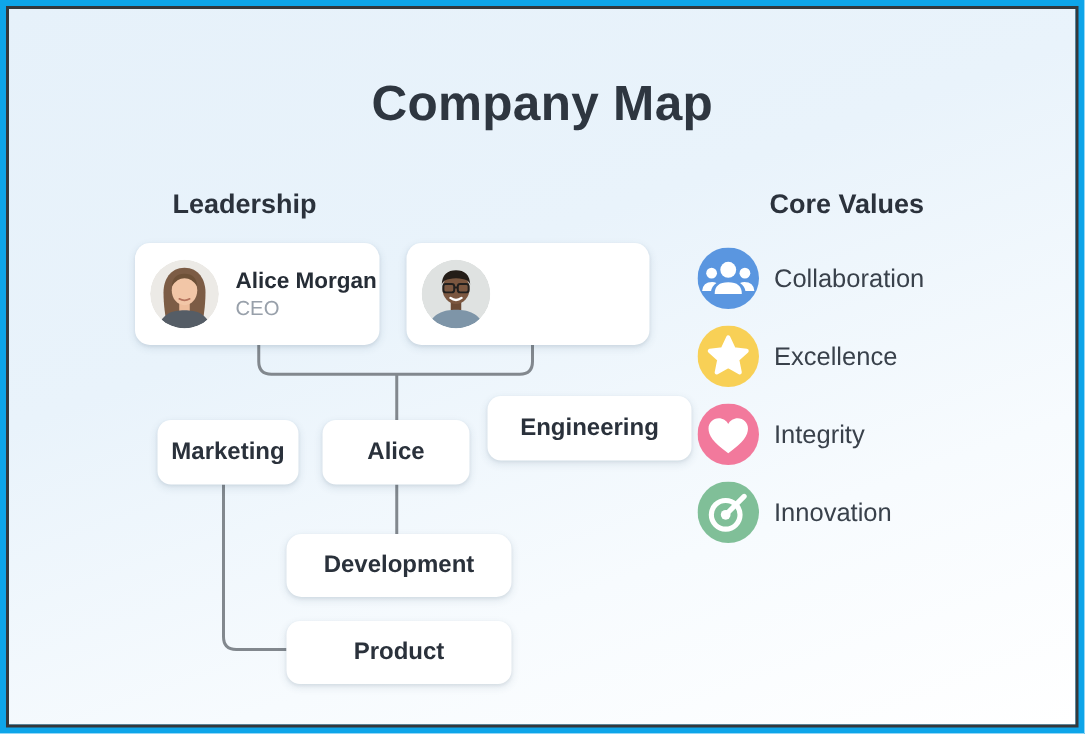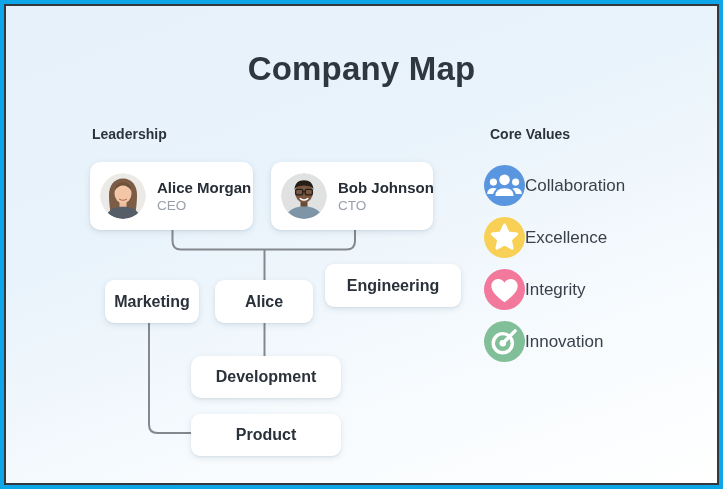--- a/index.html
+++ b/index.html
@@ -10,21 +10,21 @@
   .frame{
     position:absolute;left:4px;top:4px;right:4px;bottom:4px;
     border:2px solid #34383c;
     background:linear-gradient(160deg,#e6f1fa 0%,#e9f3fb 38%,#f7fbfe 72%,#ffffff 100%);
   }
   .title{
     position:absolute;left:0;top:50px;width:100%;text-align:center;
     font-size:33px;font-weight:700;color:#2e3640;letter-spacing:.2px;
   }
   .section-heading{
-    position:absolute;font-size:14px;font-weight:700;color:#2b323c;
+    position:absolute;font-size:18px;font-weight:700;color:#2b323c;margin-left:23px;
   }
   .h-leadership{left:92px;top:126px;}
   .h-corevalues{left:490px;top:126px;}
 
   .card{
     position:absolute;top:162px;height:68px;background:#ffffff;border-radius:10px;
     box-shadow:0 2px 6px rgba(45,70,100,.12),0 1px 2px rgba(45,70,100,.07);
     display:flex;align-items:center;box-sizing:border-box;padding:12px 10px;
   }
   .card-1{left:90px;width:163px;}
@@ -42,21 +42,21 @@
     display:flex;align-items:center;justify-content:center;
     font-size:16px;font-weight:600;color:#2a313b;
   }
   .b-marketing{left:105px;top:280px;width:94px;height:43px;}
   .b-sales{left:215px;top:280px;width:98px;height:43px;}
   .b-engineering{left:325px;top:264px;width:136px;height:43px;}
   .b-development{left:191px;top:356px;width:150px;height:42px;border-radius:10px;}
   .b-product{left:191px;top:414px;width:150px;height:42px;}
 
   .value-row{
-    position:absolute;left:484px;height:41px;display:flex;align-items:center;
+    position:absolute;left:465px;height:41px;display:flex;align-items:center;gap:10px;
   }
   .v-0{top:165px;} .v-1{top:217px;} .v-2{top:269px;} .v-3{top:321px;}
   .value-badge{width:41px;height:41px;display:block;flex:0 0 auto;}
   .value-label{font-size:17px;font-weight:500;color:#39414b;white-space:nowrap;}
 </style>
 </head>
 <body>
 
 <div class="page">
   <div class="frame"></div>
@@ -108,24 +108,20 @@
         <rect x="19.5" y="25" width="7" height="9" fill="#6b4a35"></rect>
         <ellipse cx="23" cy="19.5" rx="9" ry="10.2" fill="#7b5740"></ellipse>
         <path d="M13.5 17.5 C13.5 10 17.5 7.2 23 7.2 C28.5 7.2 32.5 10 32.5 17.5 Q32.5 12.8 23 12.5 Q13.5 12.8 13.5 17.5 Z" fill="#241d18"></path>
         <rect x="14.6" y="16.3" width="7.2" height="5.6" rx="1.6" fill="none" stroke="#22201e" stroke-width="1.3"></rect>
         <rect x="24.2" y="16.3" width="7.2" height="5.6" rx="1.6" fill="none" stroke="#22201e" stroke-width="1.3"></rect>
         <path d="M21.8 18.6 H24.2" stroke="#22201e" stroke-width="1.3"></path>
         <path d="M19.3 25.6 Q23 28.4 26.7 25.6" stroke="#ffffff" stroke-width="1.6" fill="none" stroke-linecap="round"></path>
         <path d="M4.5 46 C6.5 35.8 15 33.5 23 33.5 C31 33.5 39.5 35.8 41.5 46 Z" fill="#7e95a8"></path>
       </g>
     </svg>
-    <div class="card-text">
-      <span class="person-name">Bob Johnson</span>
-      <span class="person-role">CTO</span>
-    </div>
   </div>
 
   <div class="dept-box b-marketing">Marketing</div>
   <div class="dept-box b-sales">Alice</div>
   <div class="dept-box b-engineering">Engineering</div>
   <div class="dept-box b-development">Development</div>
   <div class="dept-box b-product">Product</div>
 
   <div class="value-row v-0">
     <svg class="value-badge" viewBox="0 0 24 24">

